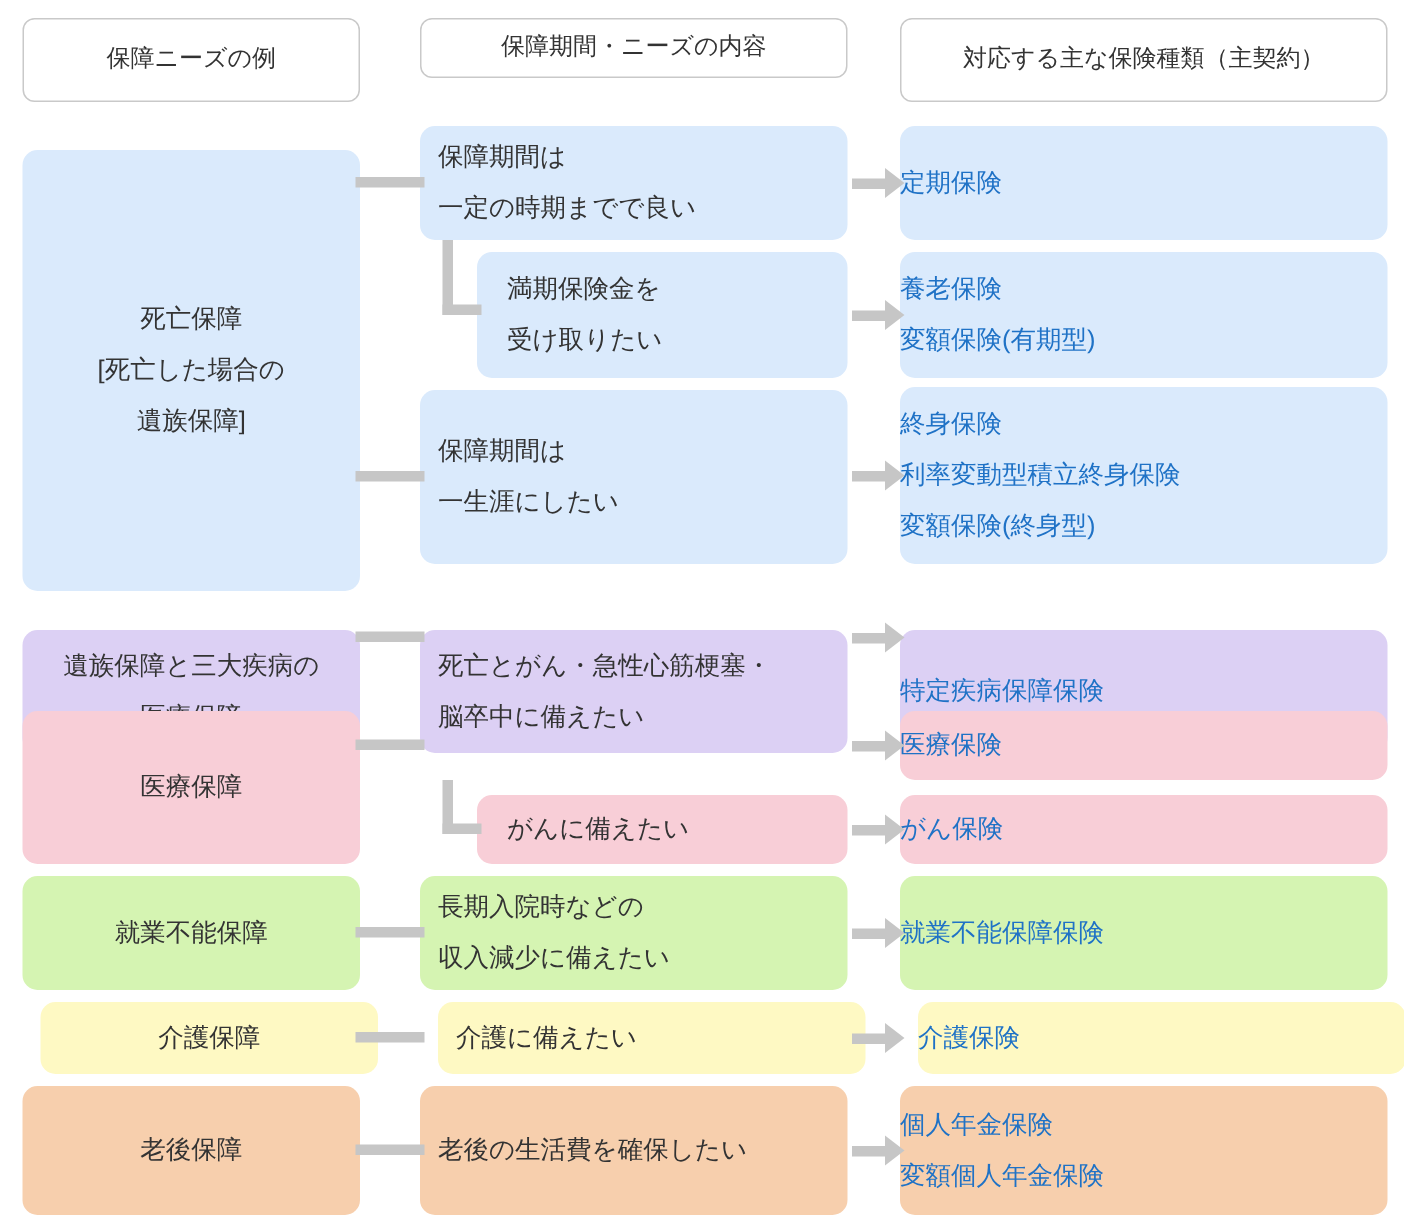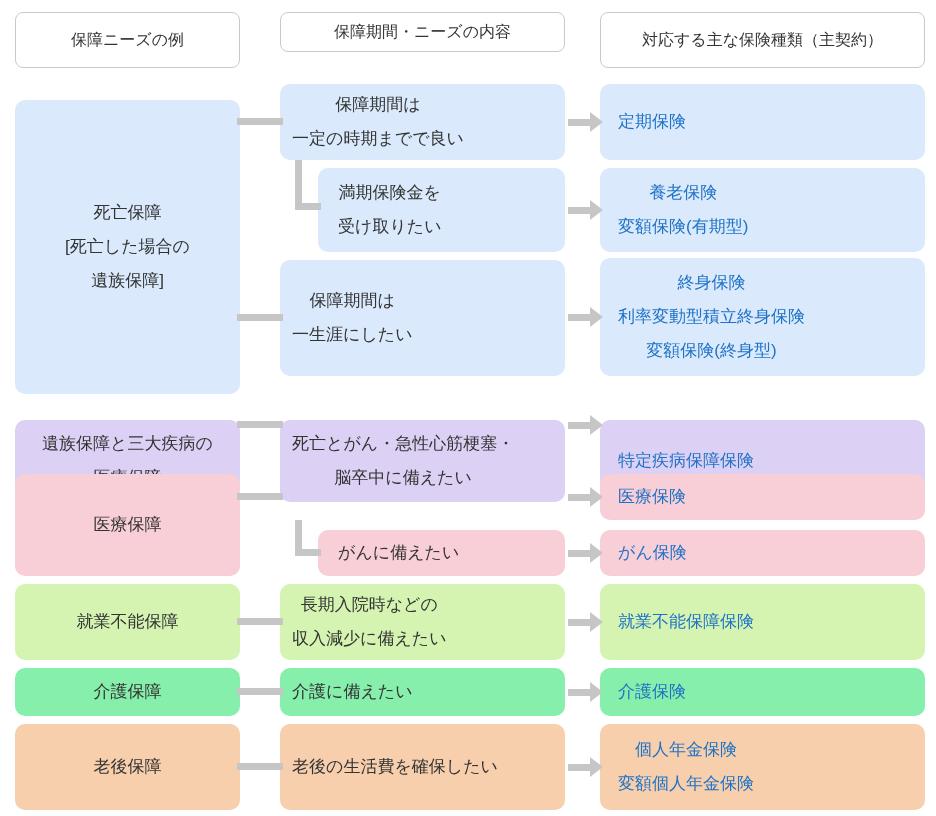--- a/index.html
+++ b/index.html
@@ -18,40 +18,39 @@
   .box {
     position: absolute;
     border-radius: 10px;
     display: flex;
     align-items: center;
     white-space: pre-line;
     font-size: 17px;
     color: #333333;
     line-height: 2.0;
     box-sizing: border-box;
-    text-align: center;
   }
   .hdr {
     background: #ffffff;
     border: 1.5px solid #c9c9c9;
     border-radius: 8px;
     justify-content: center;
     text-align: center;
     font-size: 16px;
     color: #333333;
   }
   .center { justify-content: center; text-align: center; }
   .leftpad  { padding-left: 12px; }
   .subpad   { padding-left: 20px; }
-  .typetext { color: #1f72c6; padding-left: 18px; }
+  .typetext { color: #1f72c6; }
   .bg-death      { background: #daeafc; }
   .bg-family     { background: #dcd0f4; margin-top: 36px; }
   .bg-medical    { background: #f8ced7; }
   .bg-work       { background: #d5f4b2; }
-  .bg-nursing    { background: #86efac; }
+  .bg-nursing    { background: #fef9c3; margin-left: 12px; }
   .bg-retirement { background: #f7cfad; }
   .hline {
     position: absolute;
     height: 7px;
     background: #c6c6c6;
   }
   .vline {
     position: absolute;
     width: 7px;
     background: #c6c6c6;

